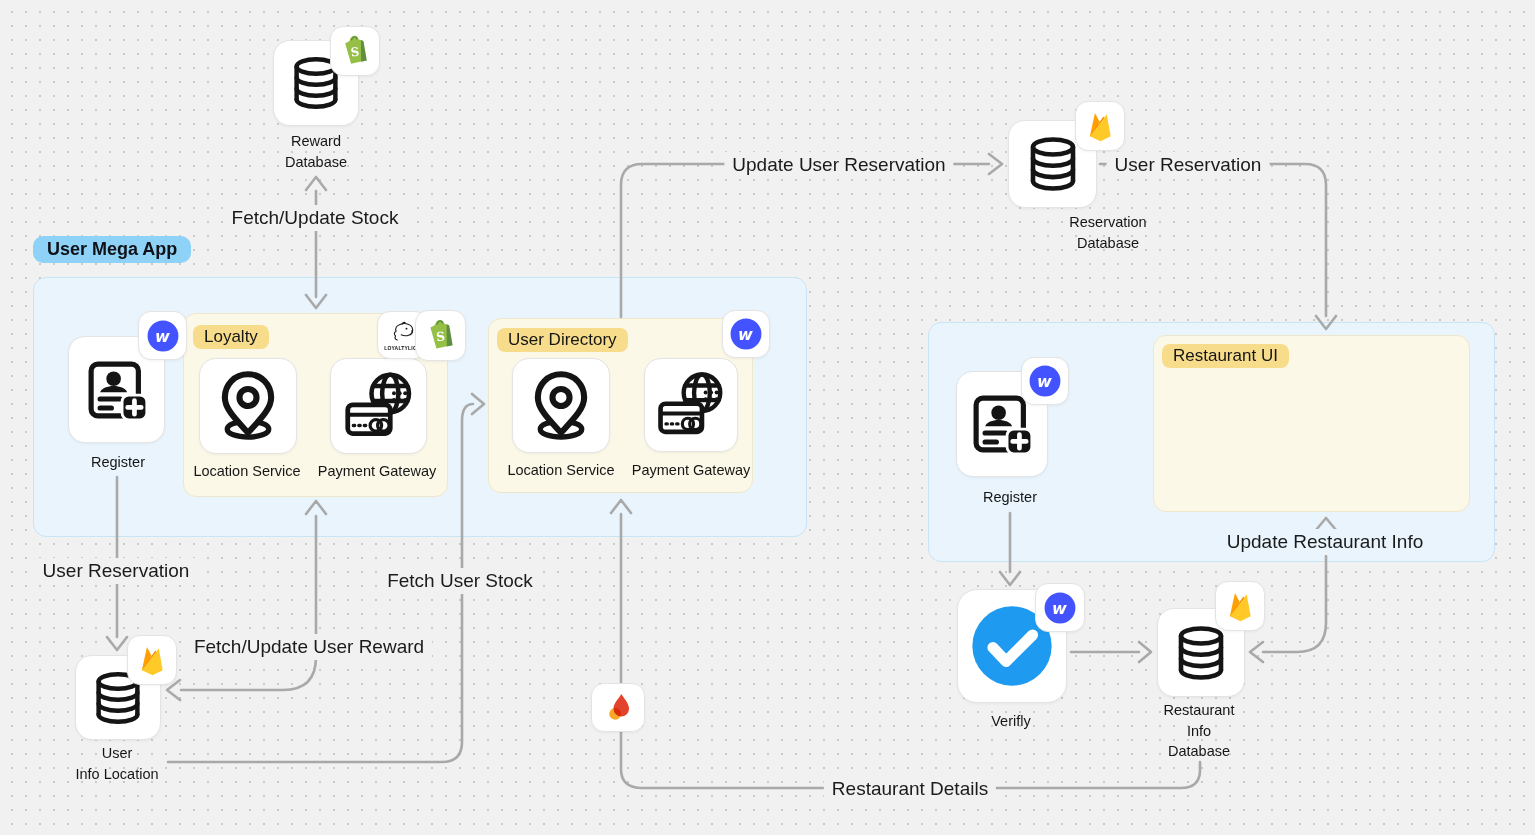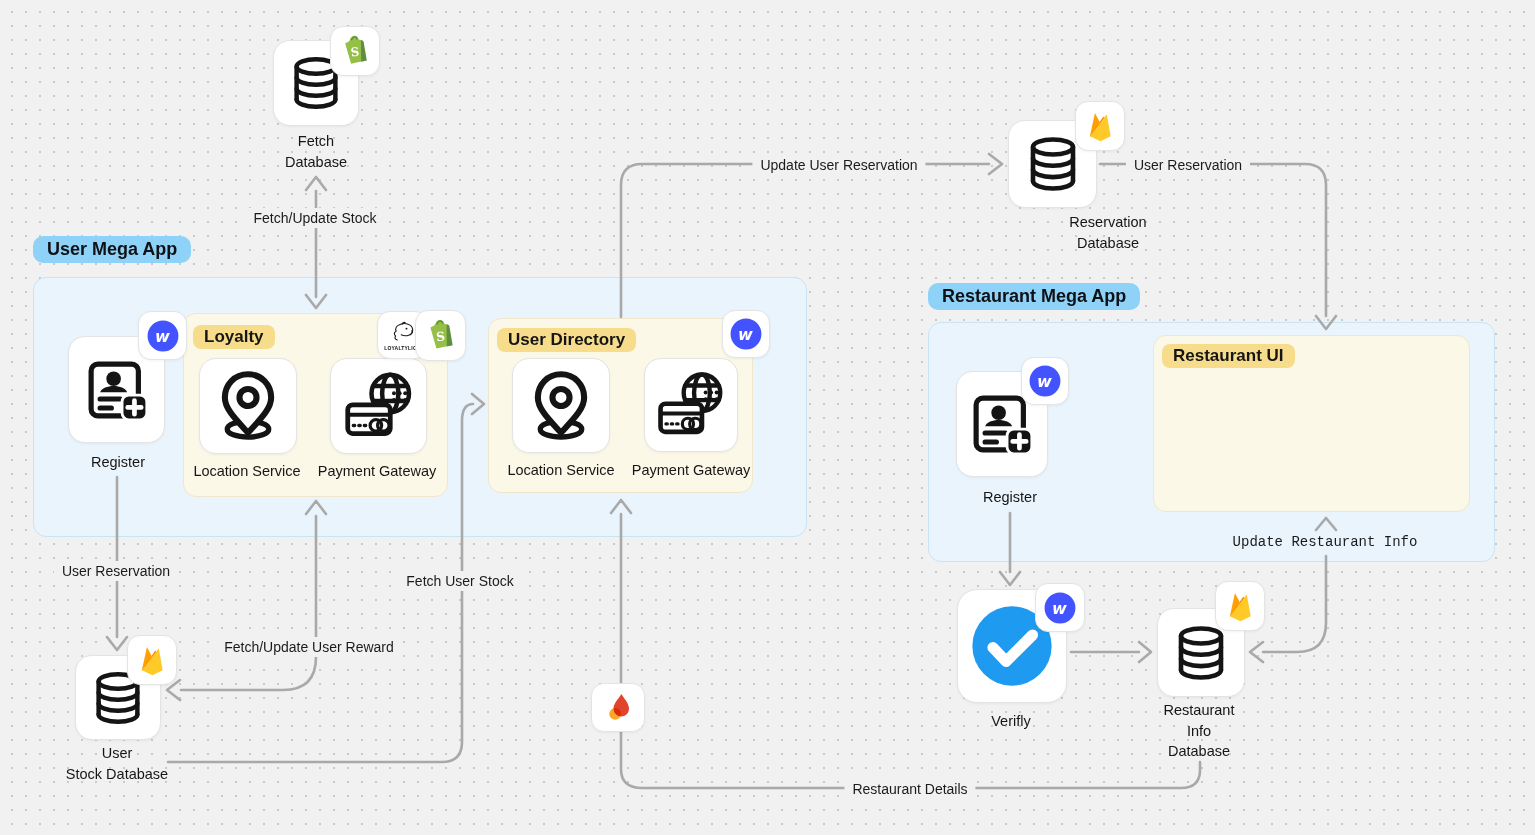--- a/index.html
+++ b/index.html
@@ -11,26 +11,26 @@
   .container { position:absolute; background:#E9F4FC; border:1.5px solid #C8E5F6; border-radius:13px; z-index:0; }
   .group { position:absolute; background:#FCF8E8; border:1.5px solid #EFE7CB; border-radius:13px; z-index:1; }
   .edgelayer { position:absolute; left:0; top:0; z-index:2; pointer-events:none; }
   .edge { stroke:#A9A9A9; stroke-width:2.6; fill:none; stroke-linecap:round; stroke-linejoin:round; pointer-events:stroke; }
   .node { position:absolute; background:#fff; border:1px solid #E4E4E4; border-radius:17px;
           box-shadow:0 1px 3px rgba(0,0,0,.05); display:flex; align-items:center; justify-content:center; z-index:3; }
   .badge { position:absolute; background:#fff; border:1px solid #E4E4E4; border-radius:13px;
            box-shadow:0 1px 3px rgba(0,0,0,.05); display:flex; flex-direction:column; align-items:center; justify-content:center; z-index:5; }
   .nlabel { position:absolute; transform:translateX(-50%); text-align:center; white-space:pre-line;
             font-size:14.5px; line-height:20.5px; color:#161616; z-index:4; }
-  .elabel { position:absolute; transform:translate(-50%,-50%); font-size:14px; color:#1b1b1b;
+  .elabel { position:absolute; transform:translate(-50%,-50%); font-size:19px; color:#1b1b1b;
             background:#F1F1F1; padding:2px 8px; white-space:nowrap; z-index:6; }
-  .elabel.on-blue { background:#E9F4FC;font-family:Liberation Mono, monospace; }
+  .elabel.on-blue { background:#E9F4FC; }
   .bluepill { position:absolute; background:#8FD2F7; color:#0e1116; font-weight:bold; font-size:18px;
               padding:3px 14px; border-radius:10px; z-index:4; }
-  .ypill { position:absolute; background:#F7DD8B; color:#151515; font-weight:bold; font-size:17px;
+  .ypill { position:absolute; background:#F7DD8B; color:#151515; font-weight:normal; font-size:17px;
            padding:2px 11px; border-radius:8px; z-index:4; }
   .liontext { font-size:5px; letter-spacing:.2px; color:#111; margin-top:-2px; font-weight:bold; }
   svg.ic { display:block; }
 </style>
 </head>
 <body>
 
 <svg width="0" height="0" style="position:absolute">
   <defs>
     <symbol id="sym-db" viewBox="0 0 64 64">
@@ -110,21 +110,20 @@
       <circle cx="27" cy="42.5" r="10.5" fill="#F9A825" style="mix-blend-mode:multiply"></circle>
     </symbol>
   </defs>
 </svg>
 
 <div class="stage">
 
   <div class="container" style="left:33px;top:277px;width:774px;height:260px"></div>
   <div class="container" style="left:928px;top:322px;width:567px;height:240px"></div>
   <div class="bluepill" style="left:33px;top:236px">User Mega App</div>
-  <div class="bluepill" style="left:928px;top:283px">Restaurant Mega App</div>
 
   <div class="group" style="left:183px;top:313px;width:265px;height:184px"></div>
   <div class="group" style="left:488px;top:318px;width:265px;height:175px"></div>
   <div class="group" style="left:1153px;top:335px;width:317px;height:177px"></div>
   <div class="ypill" style="left:193px;top:325px">Loyalty</div>
   <div class="ypill" style="left:497px;top:328px">User Directory</div>
   <div class="ypill" style="left:1162px;top:344px">Restaurant UI</div>
 
   <svg class="edgelayer" width="1535" height="835" viewBox="0 0 1535 835">
     <path class="edge" d="M316 191 L316 297 M306 190 L316 177 L326 190 M306 295 L316 308 L326 295"></path>
@@ -142,21 +141,21 @@
   <div class="node" style="left:273px;top:40px;width:86px;height:86px">
     <svg class="ic" width="62" height="62">
         <use href="#sym-db"></use>
       </svg>
   </div>
   <div class="badge" style="left:330px;top:26px;width:50px;height:50px">
     <svg class="ic" width="36" height="36">
         <use href="#sym-shopify"></use>
       </svg>
   </div>
-  <div class="nlabel" style="left:316px;top:131px">Fetch
+  <div class="nlabel" style="left:316px;top:131px">Reward
 Database</div>
 
   <div class="node" style="left:68px;top:336px;width:97px;height:107px">
     <svg class="ic" width="72" height="72">
         <use href="#sym-register"></use>
       </svg>
   </div>
   <div class="badge" style="left:138px;top:311px;width:49px;height:49px">
     <svg class="ic" width="38" height="38">
         <use href="#sym-webflow"></use>
@@ -210,21 +209,21 @@
     <svg class="ic" width="62" height="62">
         <use href="#sym-db"></use>
       </svg>
   </div>
   <div class="badge" style="left:127px;top:635px;width:50px;height:50px">
     <svg class="ic" width="36" height="36">
         <use href="#sym-firebase"></use>
       </svg>
   </div>
   <div class="nlabel" style="left:117px;top:743px">User
-Stock Database</div>
+Info Location</div>
 
   <div class="node" style="left:1008px;top:120px;width:89px;height:88px">
     <svg class="ic" width="64" height="64">
         <use href="#sym-db"></use>
       </svg>
   </div>
   <div class="badge" style="left:1075px;top:101px;width:50px;height:50px">
     <svg class="ic" width="36" height="36">
         <use href="#sym-firebase"></use>
       </svg>

